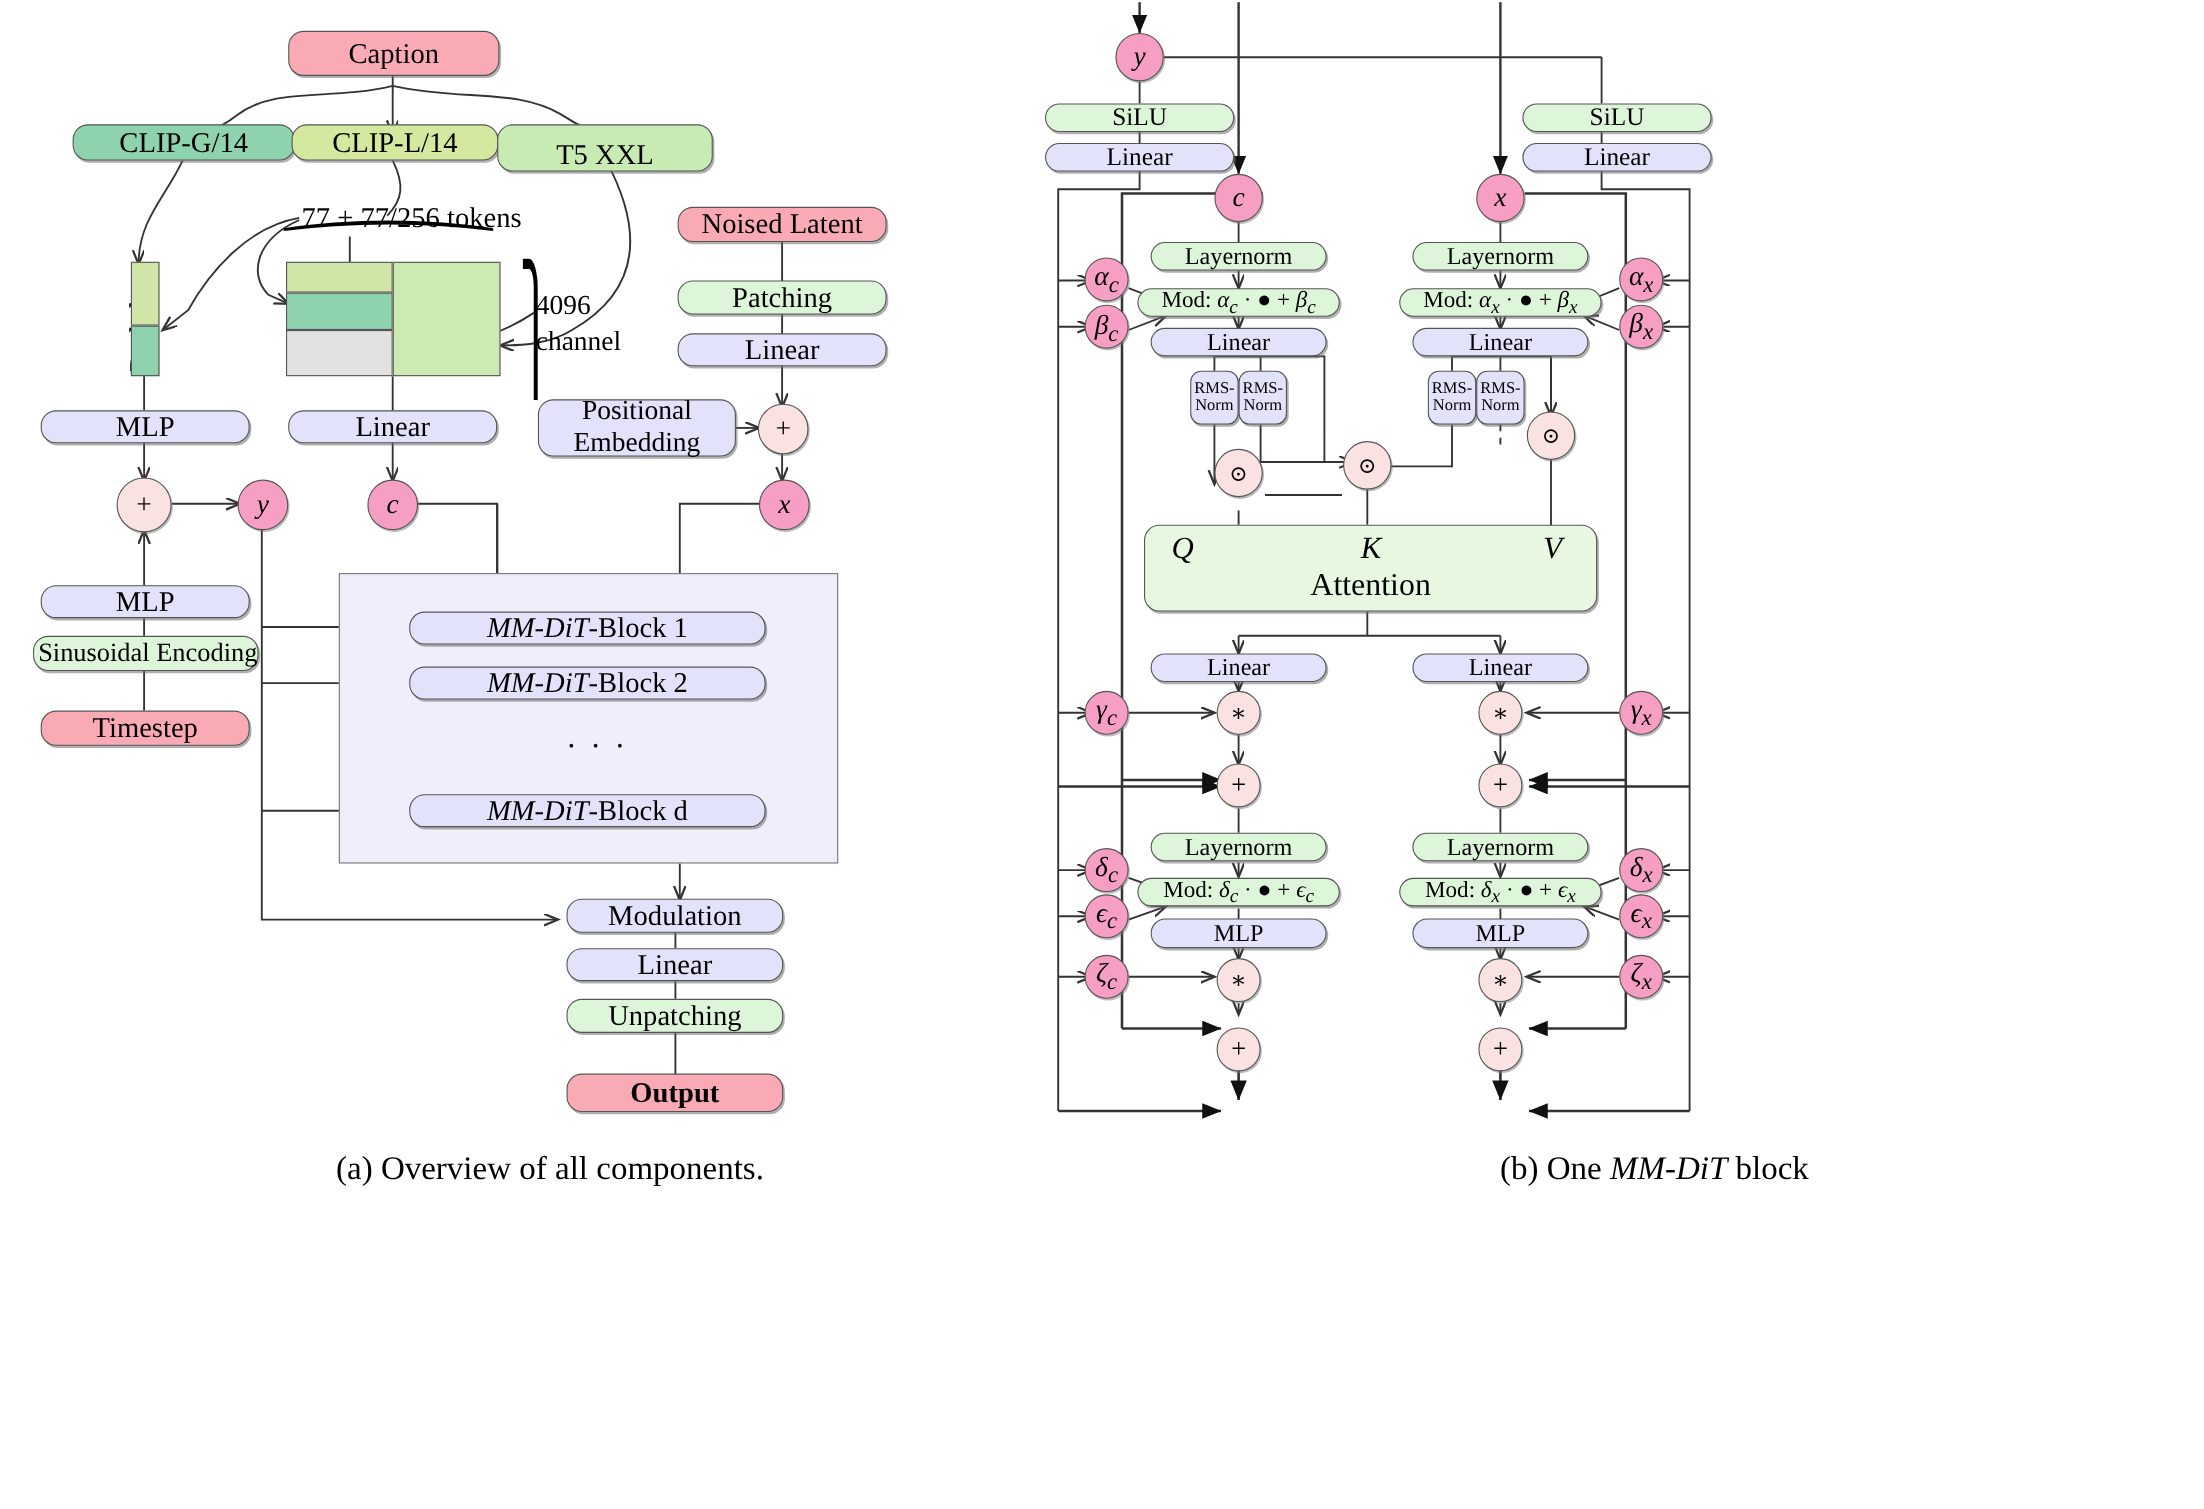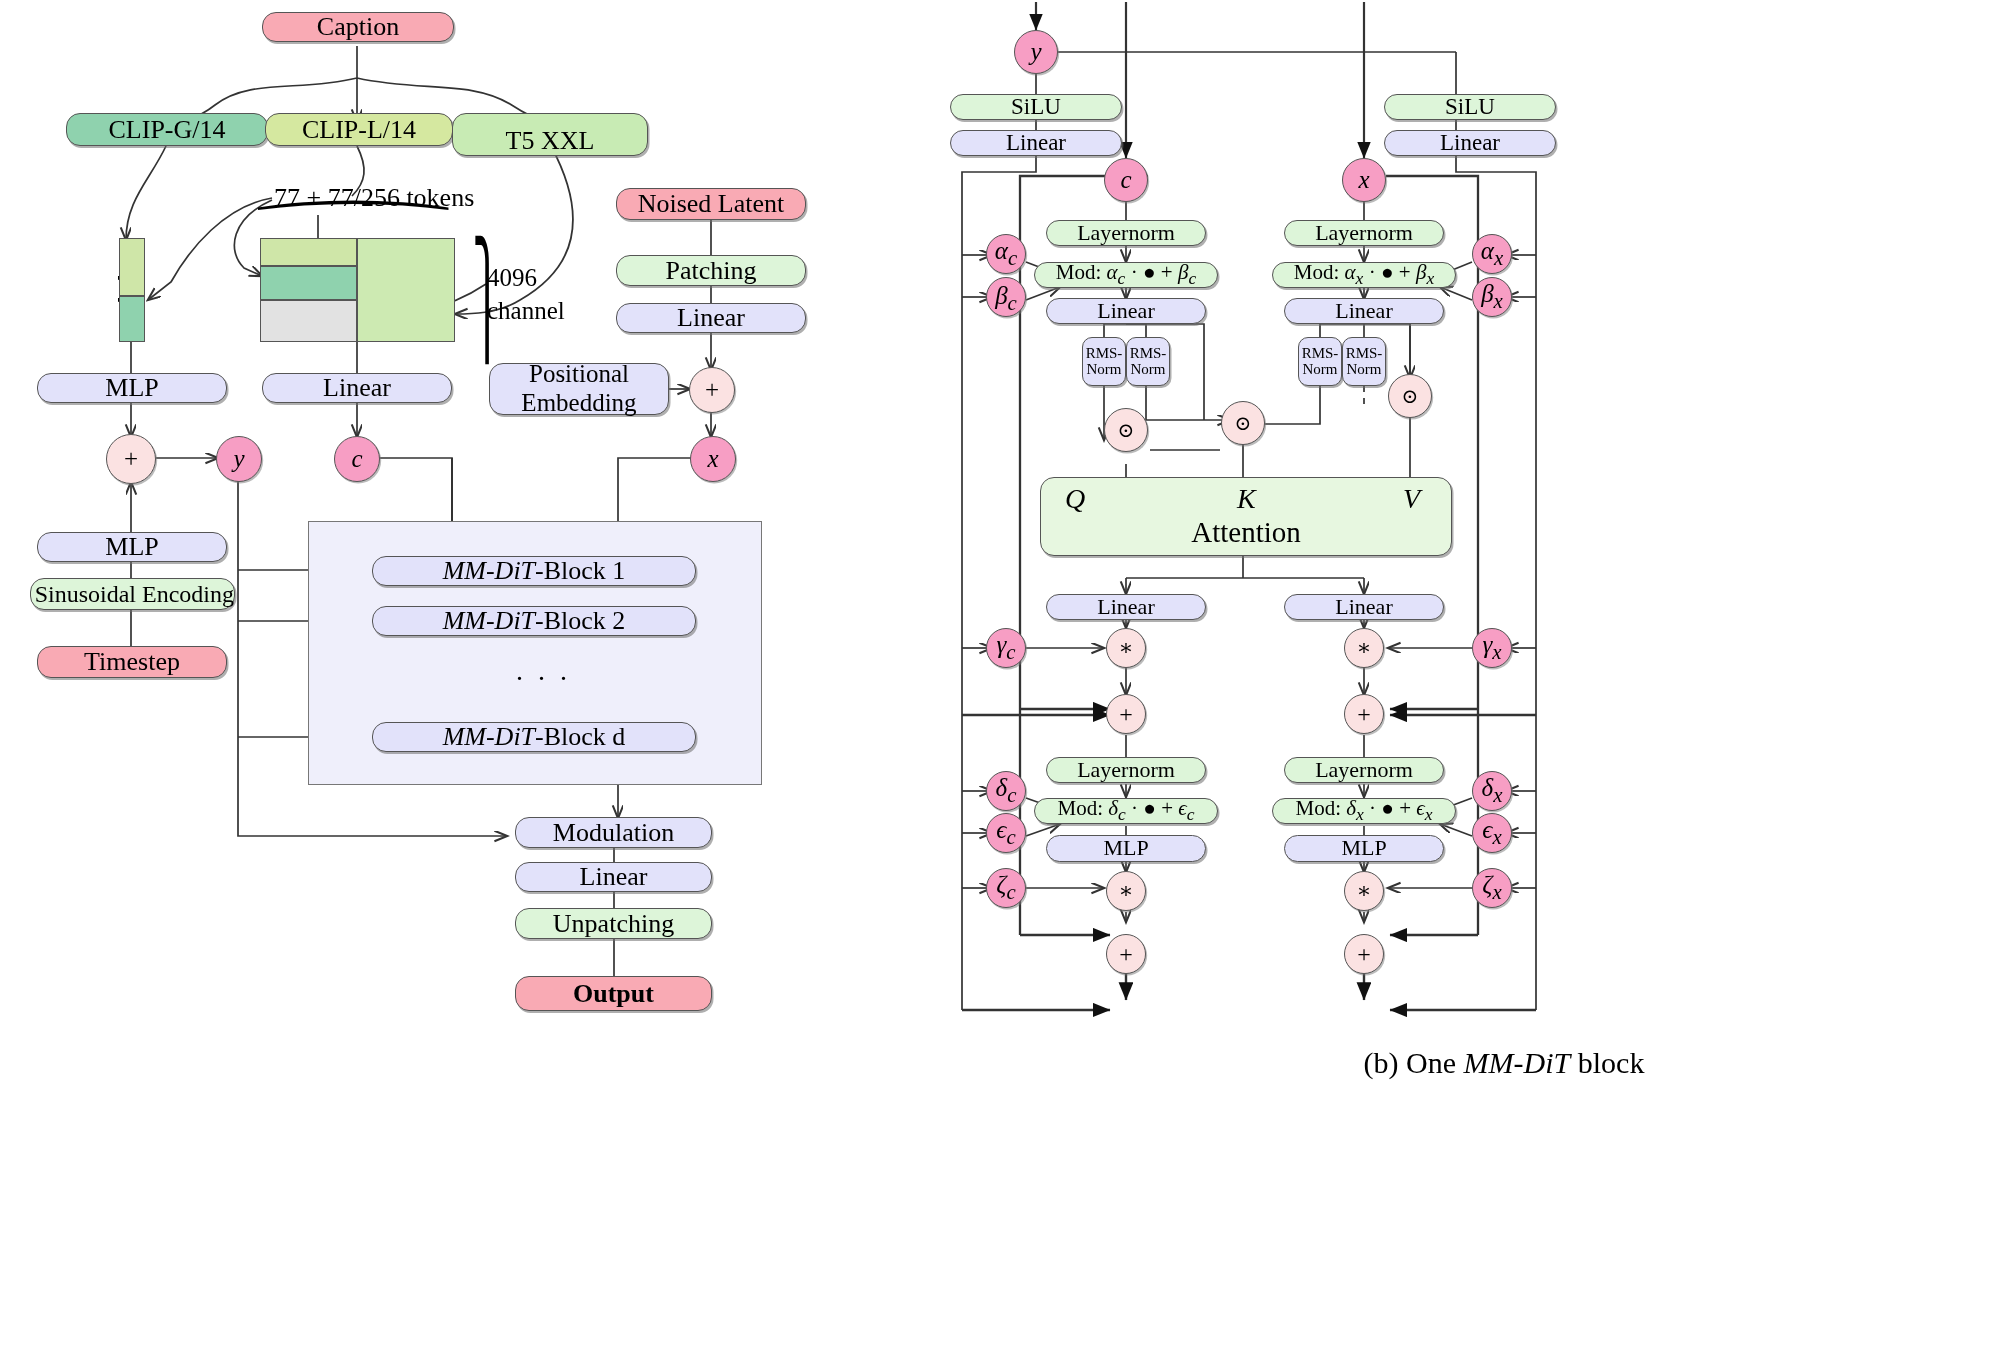--- a/index.html
+++ b/index.html
@@ -284,21 +284,21 @@
       <path d="M1536,888 L1506,888" marker-end="url(#ah)"></path>
       <path d="M1472,262 L1440,275" marker-end="url(#ah)"></path>
       <path d="M1472,300 L1440,287" marker-end="url(#ah)"></path>
       <path d="M1472,798 L1440,810" marker-end="url(#ah)"></path>
       <path d="M1472,836 L1440,824" marker-end="url(#ah)"></path>
       <path d="M1472,648 L1388,648" marker-end="url(#ah)"></path>
       <path d="M1472,888 L1388,888" marker-end="url(#ah)"></path>
     </g>
   </svg>
 
-  <div class="node pink" style="left:262px; top:12px; width:192px; height:30px;">
+  <div class="node pink" style="left:262px; top:28px; width:192px; height:41px;">
     <span>Caption</span>
   </div>
 
   <div class="node greenA" style="left:66px; top:113px; width:202px; height:33px;">
     <span>CLIP-G/14</span>
   </div>
   <div class="node greenB" style="left:265px; top:113px; width:188px; height:33px;">
     <span>CLIP-L/14</span>
   </div>
   <div class="node greenC" style="left:452px; top:113px; width:196px; height:43px;align-items:flex-end;">
@@ -395,20 +395,23 @@
   <div class="node blue" style="left:515px; top:862px; width:197px; height:30px;">
     <span>Linear</span>
   </div>
   <div class="node green" style="left:515px; top:908px; width:197px; height:31px;">
     <span>Unpatching</span>
   </div>
   <div class="node pink" style="left:515px; top:976px; width:197px; height:35px;font-weight:bold;">
     <span>Output</span>
   </div>
 
+  <div class="caption" style="left:0px; top:1046px; width:1000px;">
+    <span>(a) Overview of all components.</span>
+  </div>
 
   <div class="circ cpink" style="left:1014px; top:30px; width:44px; height:44px; font-style:italic;">
     <span>y</span>
   </div>
   <div class="circ cpink" style="left:1104px; top:158px; width:44px; height:44px; font-style:italic;">
     <span>c</span>
   </div>
   <div class="circ cpink" style="left:1342px; top:158px; width:44px; height:44px; font-style:italic;">
     <span>x</span>
   </div>

